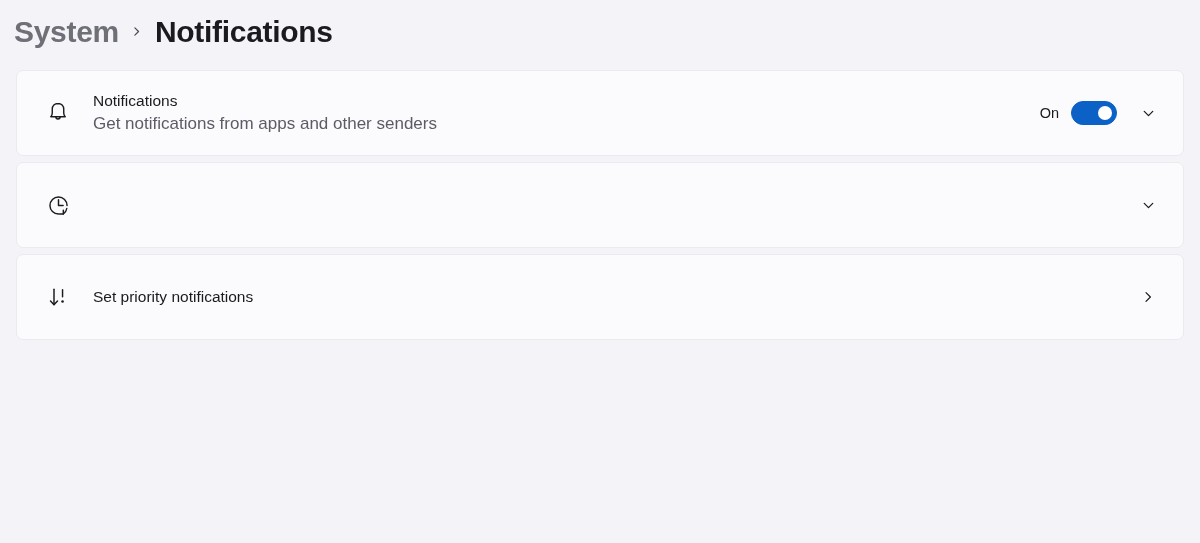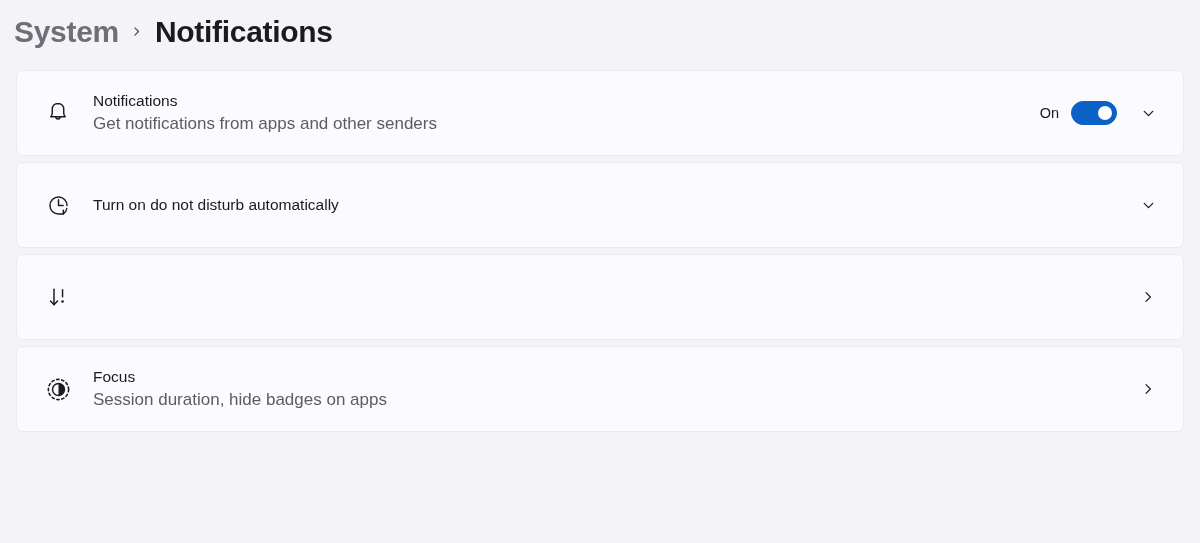--- a/index.html
+++ b/index.html
@@ -216,65 +216,45 @@
 
     <div class="card compact">
       <div class="card-icon">
         <svg width="27" height="27" viewBox="0 0 24 24" fill="none" stroke="currentColor" stroke-width="1.3" stroke-linecap="round" stroke-linejoin="round">
           <path d="M19.6 12a7.6 7.6 0 1 0-7.6 7.6"></path>
           <path d="M12 6.9V12h4.1"></path>
           <path d="M16.3 16.2v3.4h-3.4"></path>
           <path d="M19.4 14.6a7.6 7.6 0 0 1-3.1 5" stroke-width="1.2"></path>
         </svg>
       </div>
-      <div class="card-text">
-        <div class="card-title">Turn on do not disturb automatically</div>
-      </div>
       <div class="card-right">
         <div class="chev">
           <svg width="17" height="17" viewBox="0 0 20 20" fill="none" stroke="currentColor" stroke-width="1.5" stroke-linecap="round" stroke-linejoin="round">
             <path d="M5 7.5 L10 12.5 L15 7.5"></path>
           </svg>
         </div>
       </div>
     </div>
 
     <div class="card compact">
       <div class="card-icon">
         <svg width="27" height="27" viewBox="0 0 24 24" fill="none" stroke="currentColor" stroke-width="1.3" stroke-linecap="round" stroke-linejoin="round">
           <path d="M8 4.6v13.6"></path>
           <path d="M4.9 15.2 L8 18.4 L11.1 15.2"></path>
           <path d="M15.6 5.2v6.2"></path>
           <circle cx="15.6" cy="15.6" r="1.15" fill="currentColor" stroke="none"></circle>
         </svg>
       </div>
+      <div class="card-text">
+        <div class="card-title">Set priority notifications</div>
+      </div>
       <div class="card-right">
         <div class="chev">
           <svg width="16" height="16" viewBox="0 0 20 20" fill="none" stroke="currentColor" stroke-width="1.5" stroke-linecap="round" stroke-linejoin="round">
             <path d="M7.5 4.5 L13 10 L7.5 15.5"></path>
           </svg>
         </div>
       </div>
     </div>
 
-    <div class="card">
-      <div class="card-icon">
-        <svg width="27" height="27" viewBox="0 0 24 24" fill="none" stroke="currentColor" stroke-width="1.4" stroke-linecap="round">
-          <circle cx="12" cy="12" r="9" stroke-dasharray="2.1 2.4"></circle>
-          <circle cx="12" cy="12" r="5.3" stroke-width="1.3"></circle>
-          <path d="M12 6.7a5.3 5.3 0 0 1 0 10.6z" fill="currentColor" stroke="none"></path>
-        </svg>
-      </div>
-      <div class="card-text">
-        <div class="card-title">Focus</div>
-        <div class="card-sub">Session duration, hide badges on apps</div>
-      </div>
-      <div class="card-right">
-        <div class="chev">
-          <svg width="16" height="16" viewBox="0 0 20 20" fill="none" stroke="currentColor" stroke-width="1.5" stroke-linecap="round" stroke-linejoin="round">
-            <path d="M7.5 4.5 L13 10 L7.5 15.5"></path>
-          </svg>
-        </div>
-      </div>
-    </div>
 
   </div>
 </div>
 
 </body></html>

